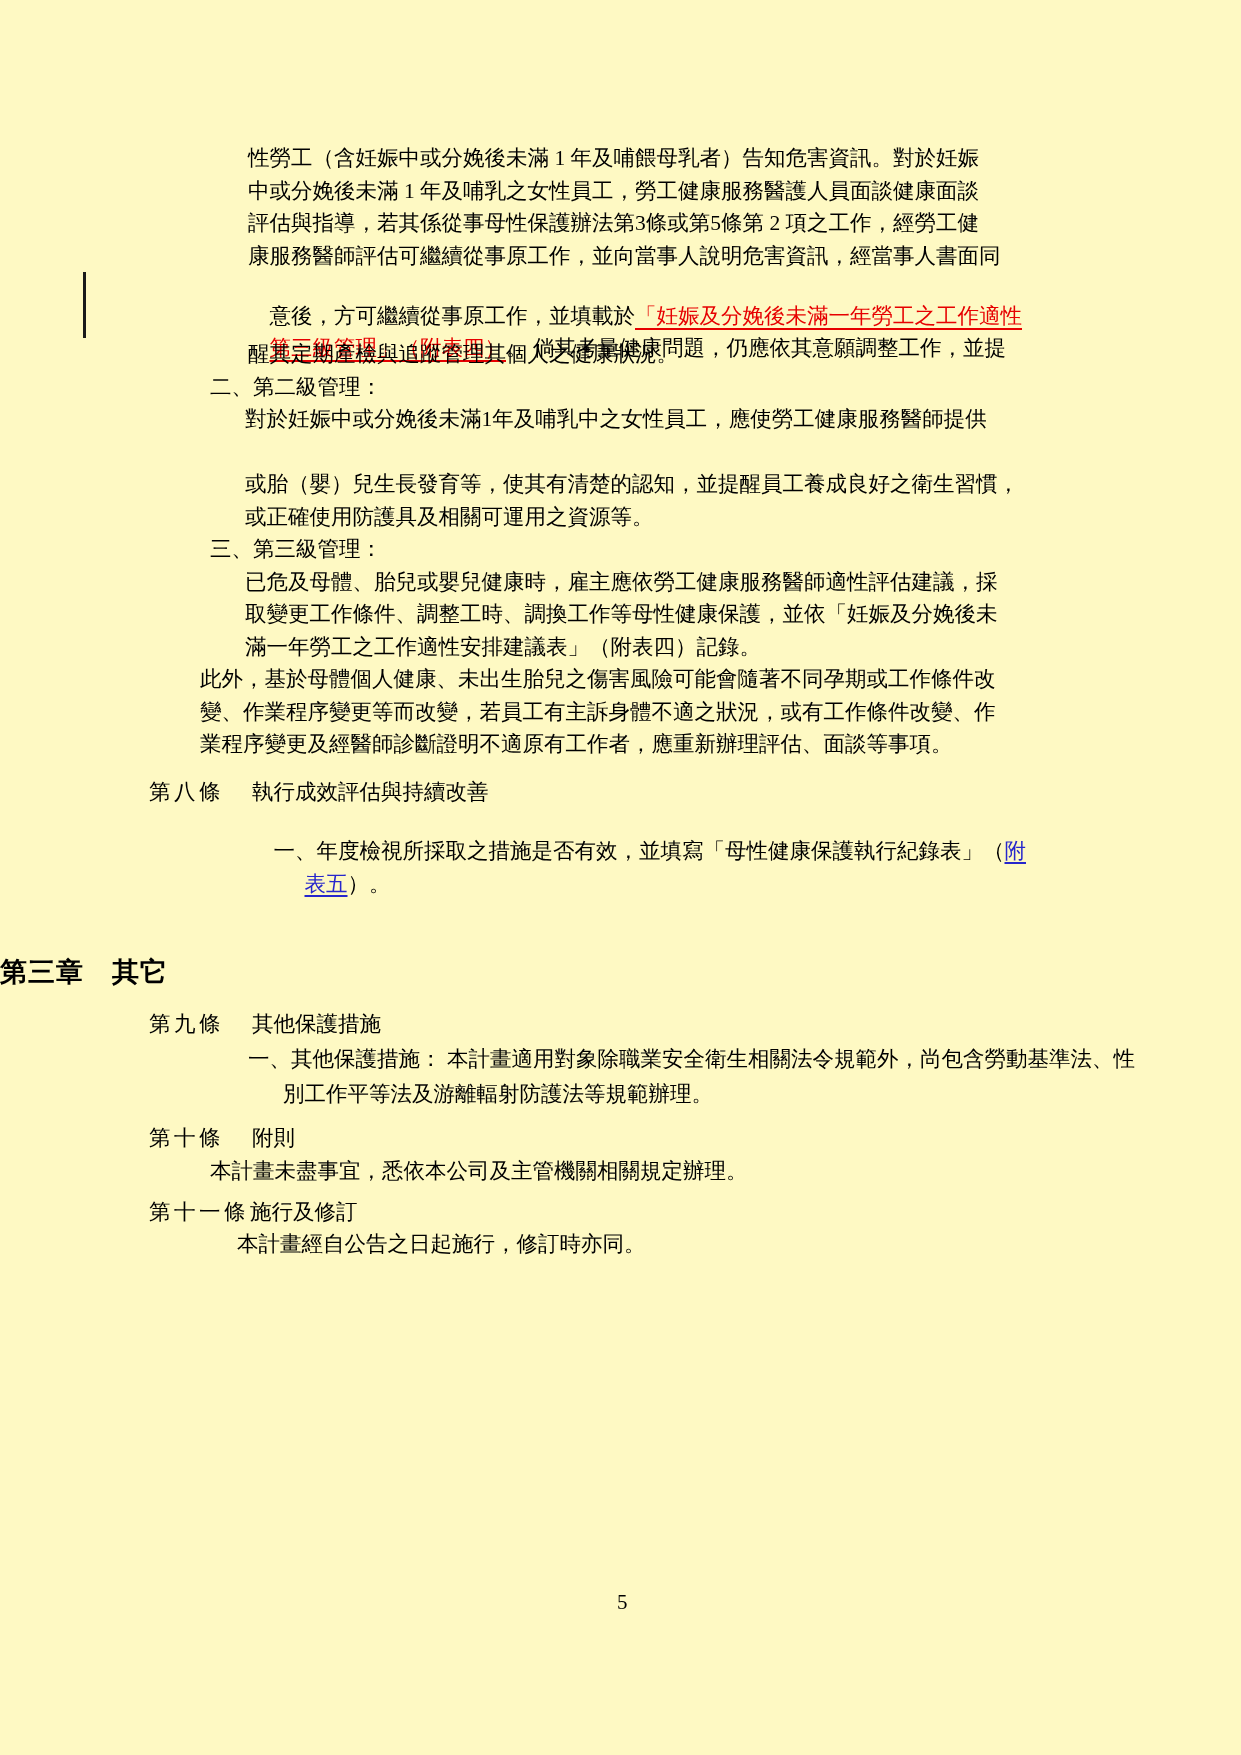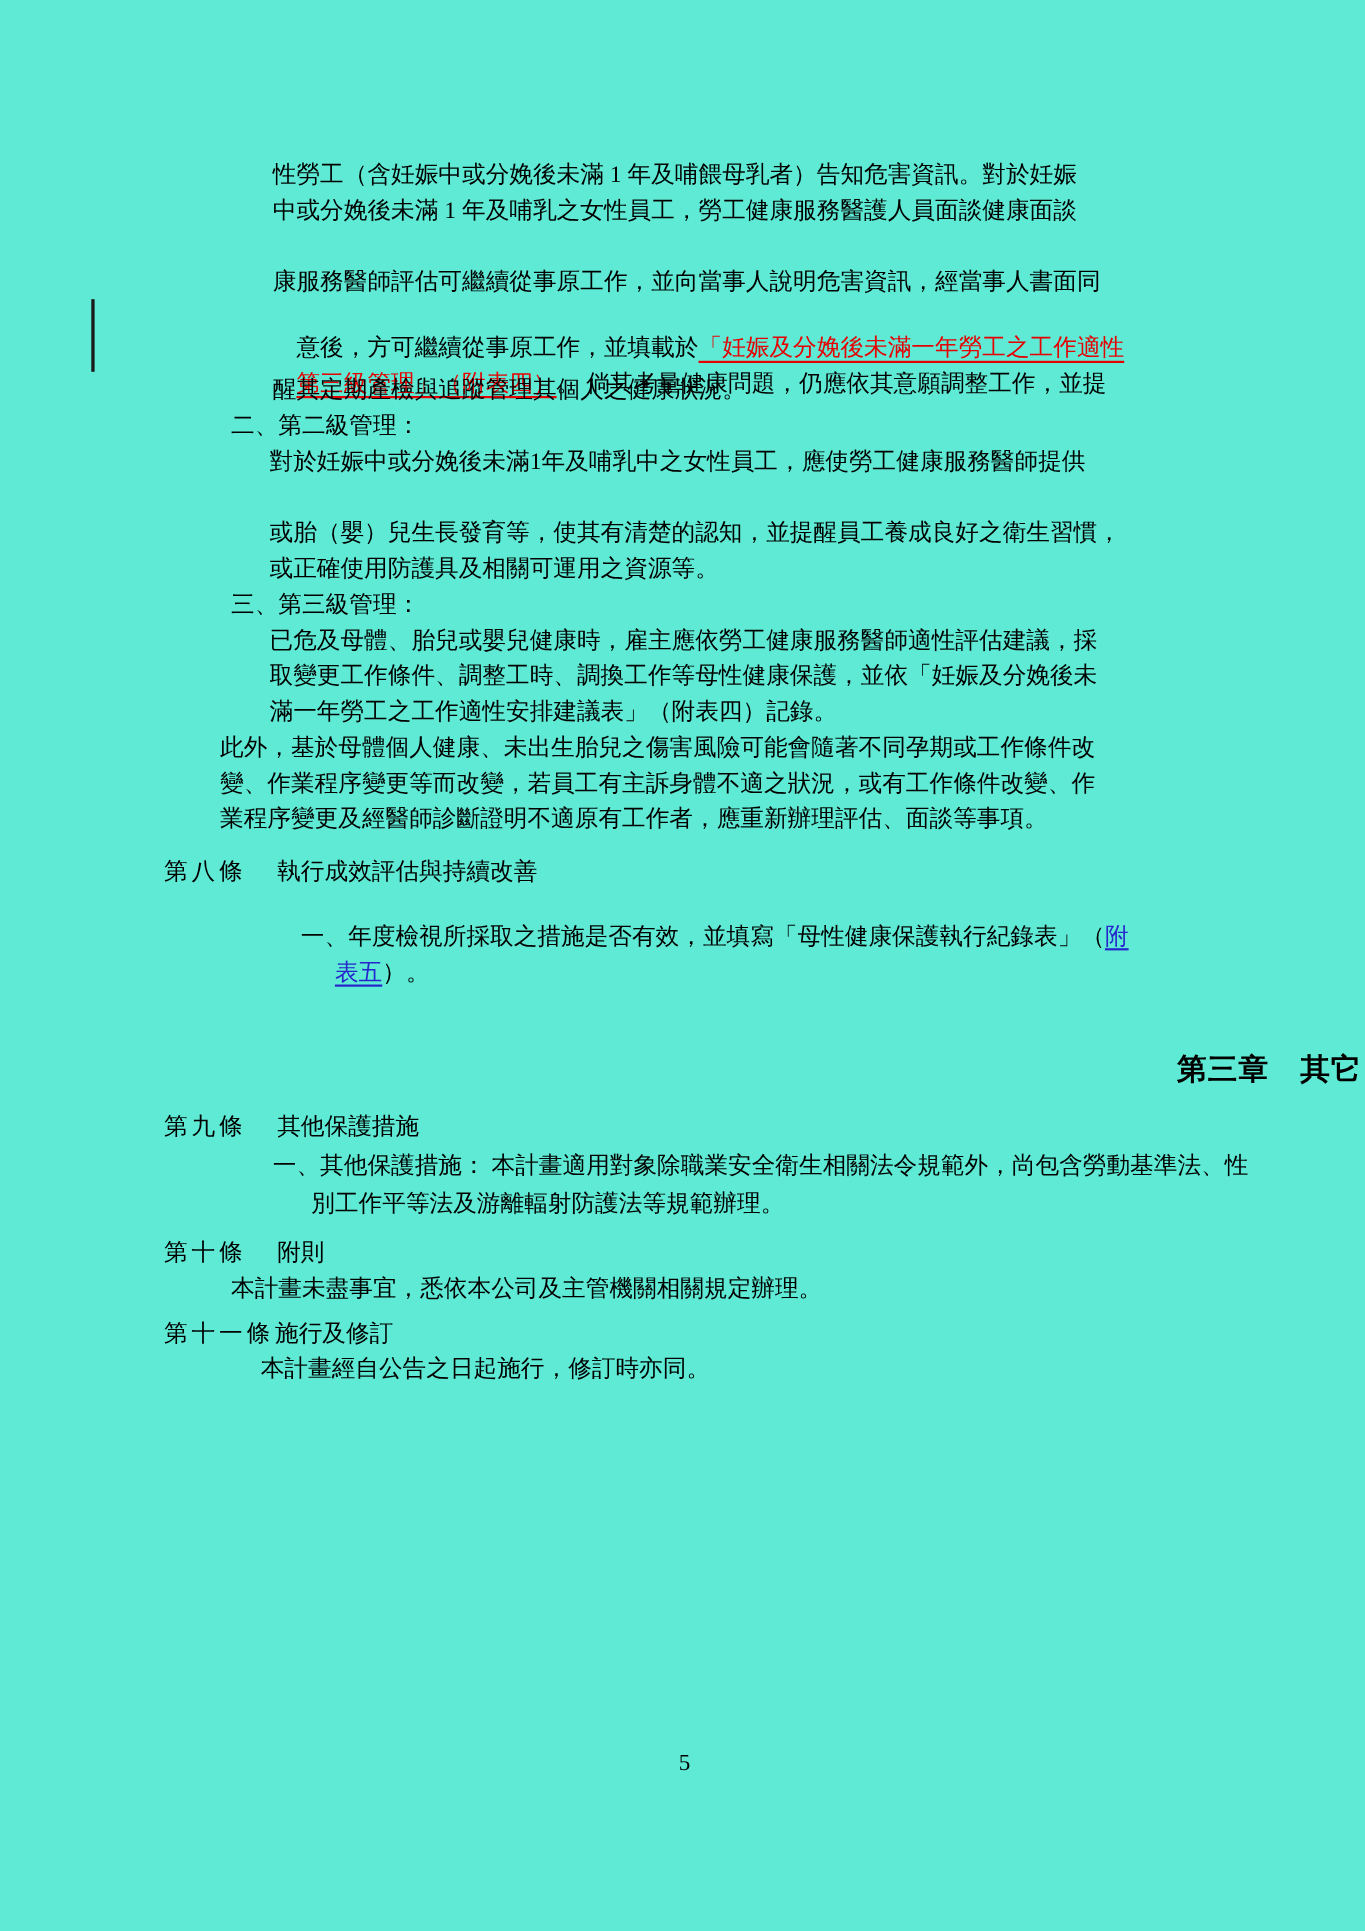--- a/index.html
+++ b/index.html
@@ -4,21 +4,21 @@
 <style>
   :root{
     --highlight-red:#e60000;
     --link-blue:#2626cc;
   }
   html,body{margin:0;padding:0;background:#ffffff;}
   .page{
     position:relative;
     width:1241px;
     height:1755px;
-    background:#5eead4;
+    background:#fef9c3;
     font-family:"Liberation Serif","DejaVu Serif",serif;
     color:#000000;
     overflow:hidden;
   }
   .ln{
     position:absolute;
     font-size:21.5px;
     line-height:27px;
     white-space:pre;
     color:#000000;
@@ -39,21 +39,21 @@
     text-decoration:underline;
     text-decoration-color:var(--link-blue);
     text-decoration-thickness:1.5px;
     text-underline-offset:4px;
     cursor:pointer;
   }
   .chapter{
     position:absolute;
     left:0;
     width:1238px;
-    text-align:right;
+    text-align:left;
     font-size:27px;
     font-weight:bold;
     letter-spacing:1px;
     white-space:pre;
   }
   .change-bar{
     position:absolute;
     width:3px;
     background:#1a1a1a;
   }
@@ -64,20 +64,21 @@
 </style>
 </head>
 <body>
 
 <div class="page">
 
   <div class="change-bar" style="left:83px;top:272px;height:66px;"></div>
 
   <div class="ln" style="left:248px;top:145px">性勞工（含妊娠中或分娩後未滿 1 年及哺餵母乳者）告知危害資訊。對於妊娠</div>
   <div class="ln" style="left:248px;top:178px">中或分娩後未滿 1 年及哺乳之女性員工，勞工健康服務醫護人員面談健康面談</div>
+  <div class="ln" style="left:248px;top:210px">評估與指導，若其係從事母性保護辦法第3條或第5條第 2 項之工作，經勞工健</div>
   <div class="ln" style="left:248px;top:243px">康服務醫師評估可繼續從事原工作，並向當事人說明危害資訊，經當事人書面同</div>
 
   <div class="ln" style="left:248px;top:276px">
     <span>意後，方可繼續從事原工作，並填載於</span><span class="red">「妊娠及分娩後未滿一年勞工之工作適性</span>
   </div>
   <div class="ln" style="left:248px;top:308px">
     <span class="red">第三級管理」（附表四）</span><span>。 倘其考量健康問題，仍應依其意願調整工作，並提</span>
   </div>
   <div class="ln" style="left:248px;top:341px">醒其定期產檢與追蹤管理其個人之健康狀況。</div>
 

